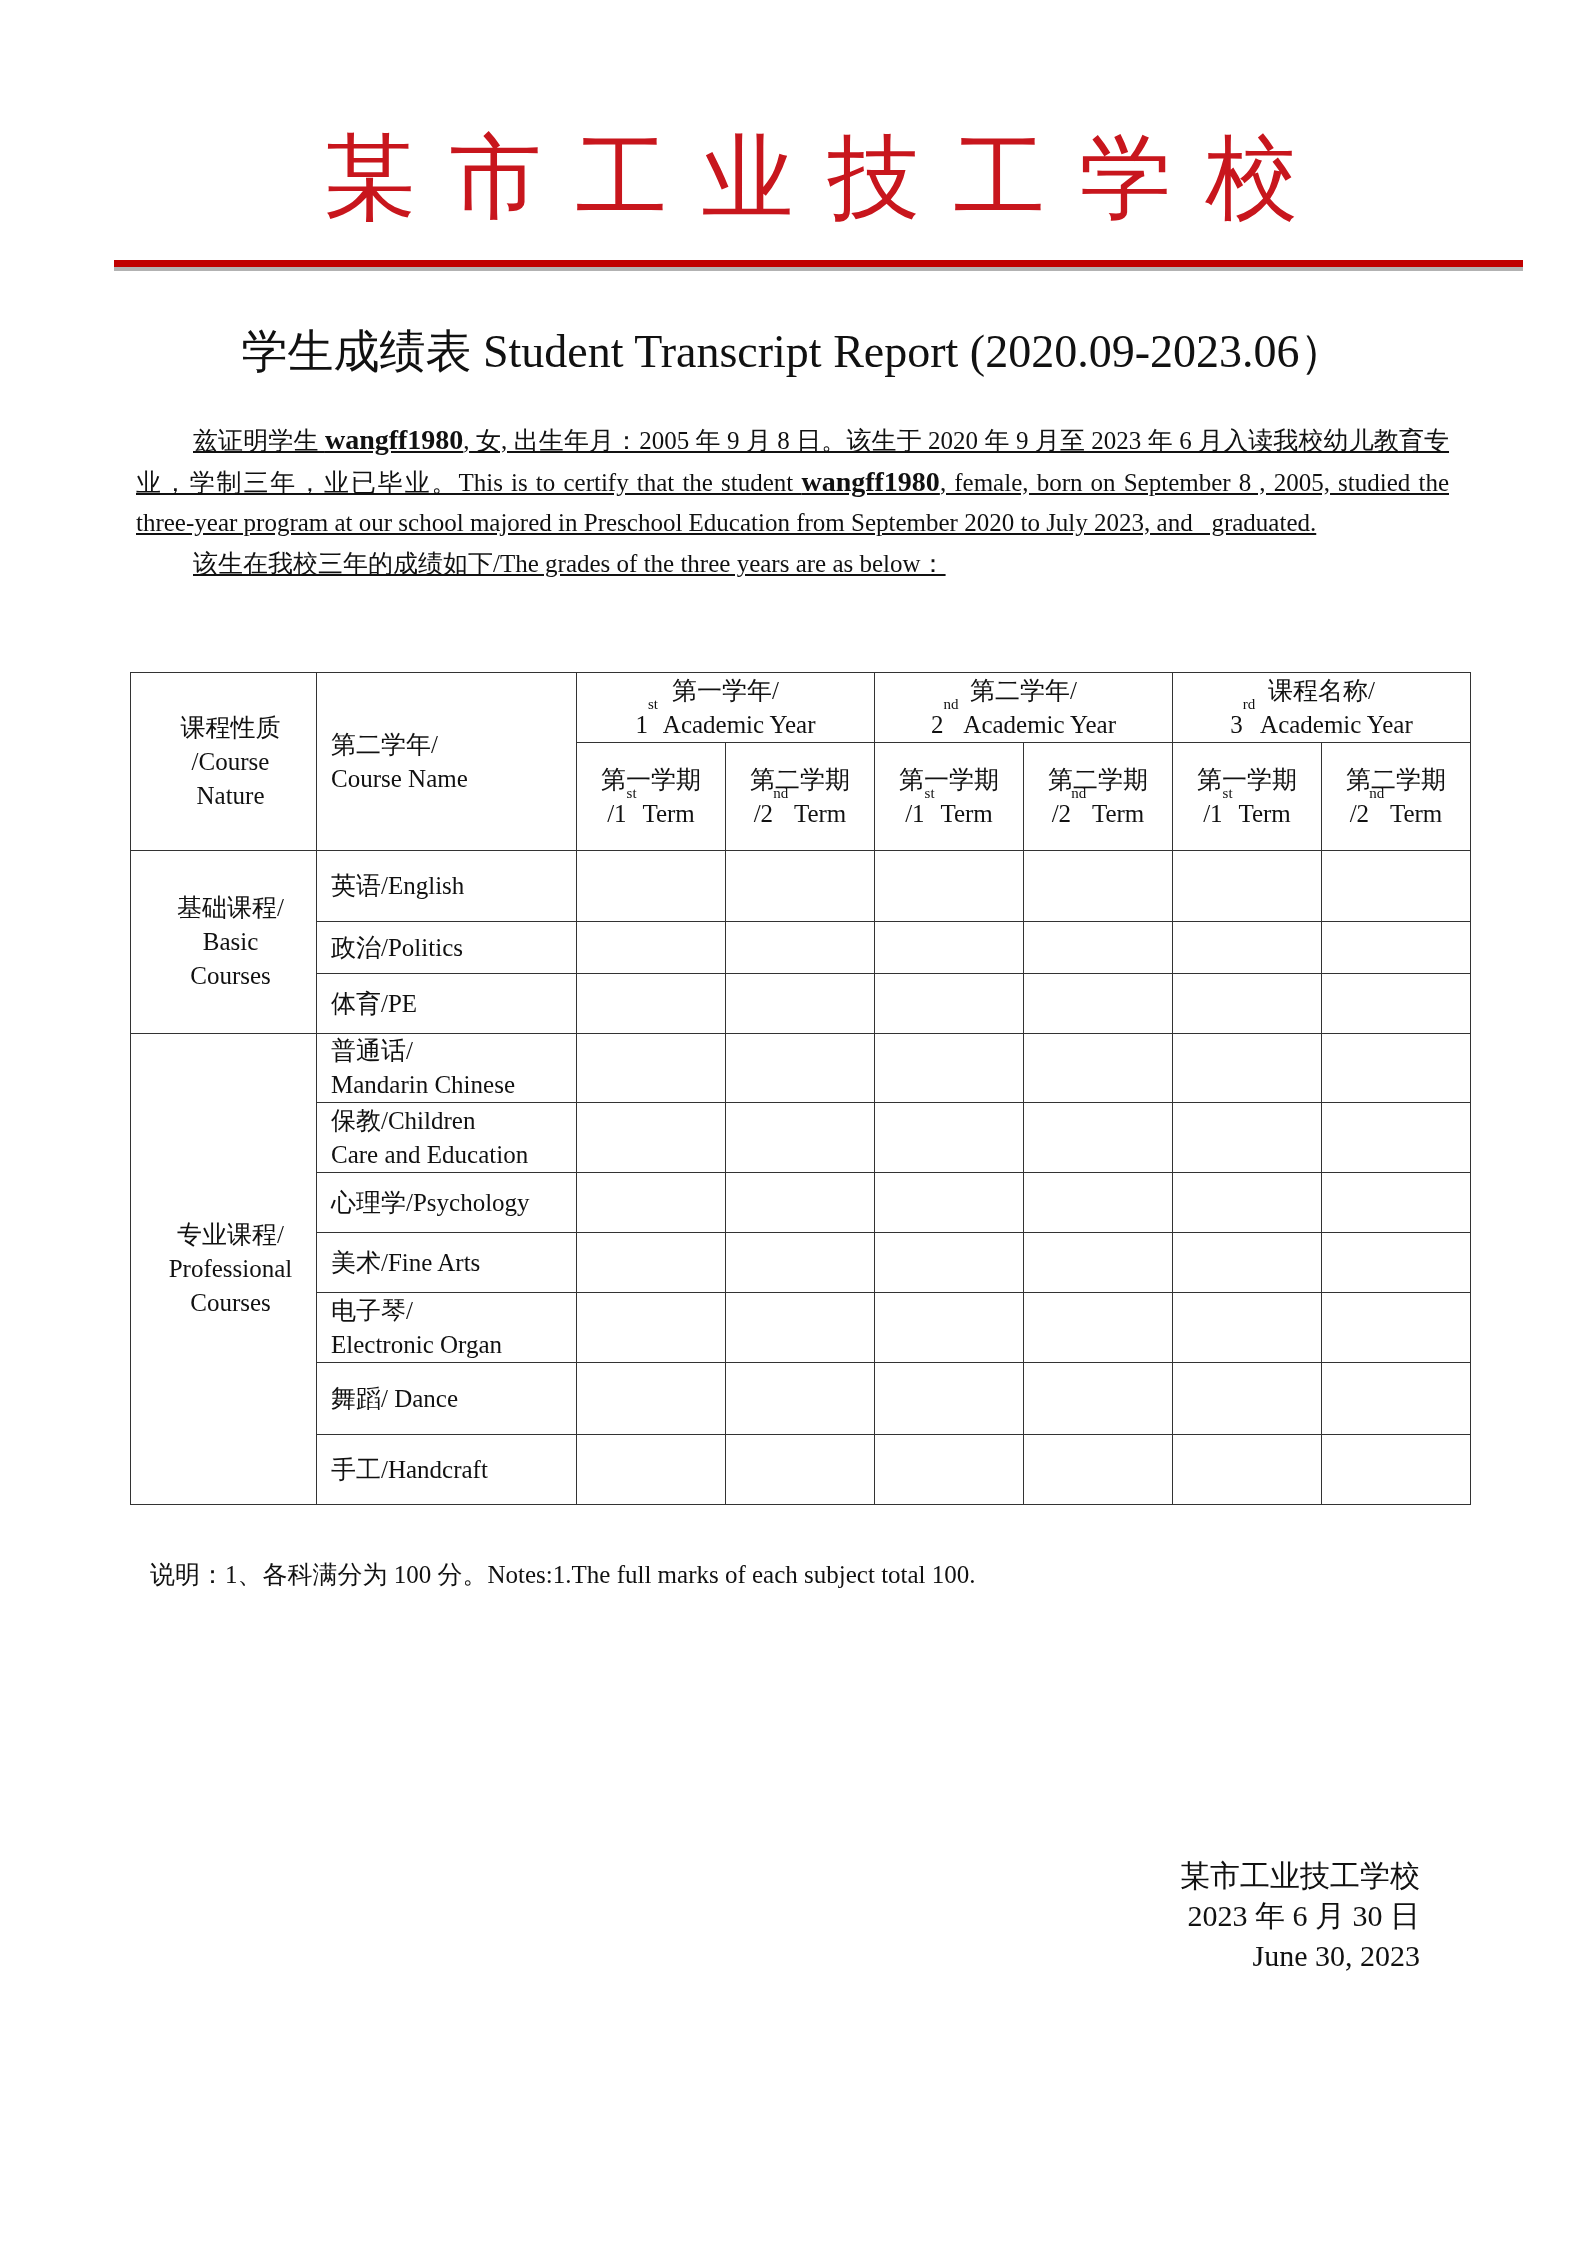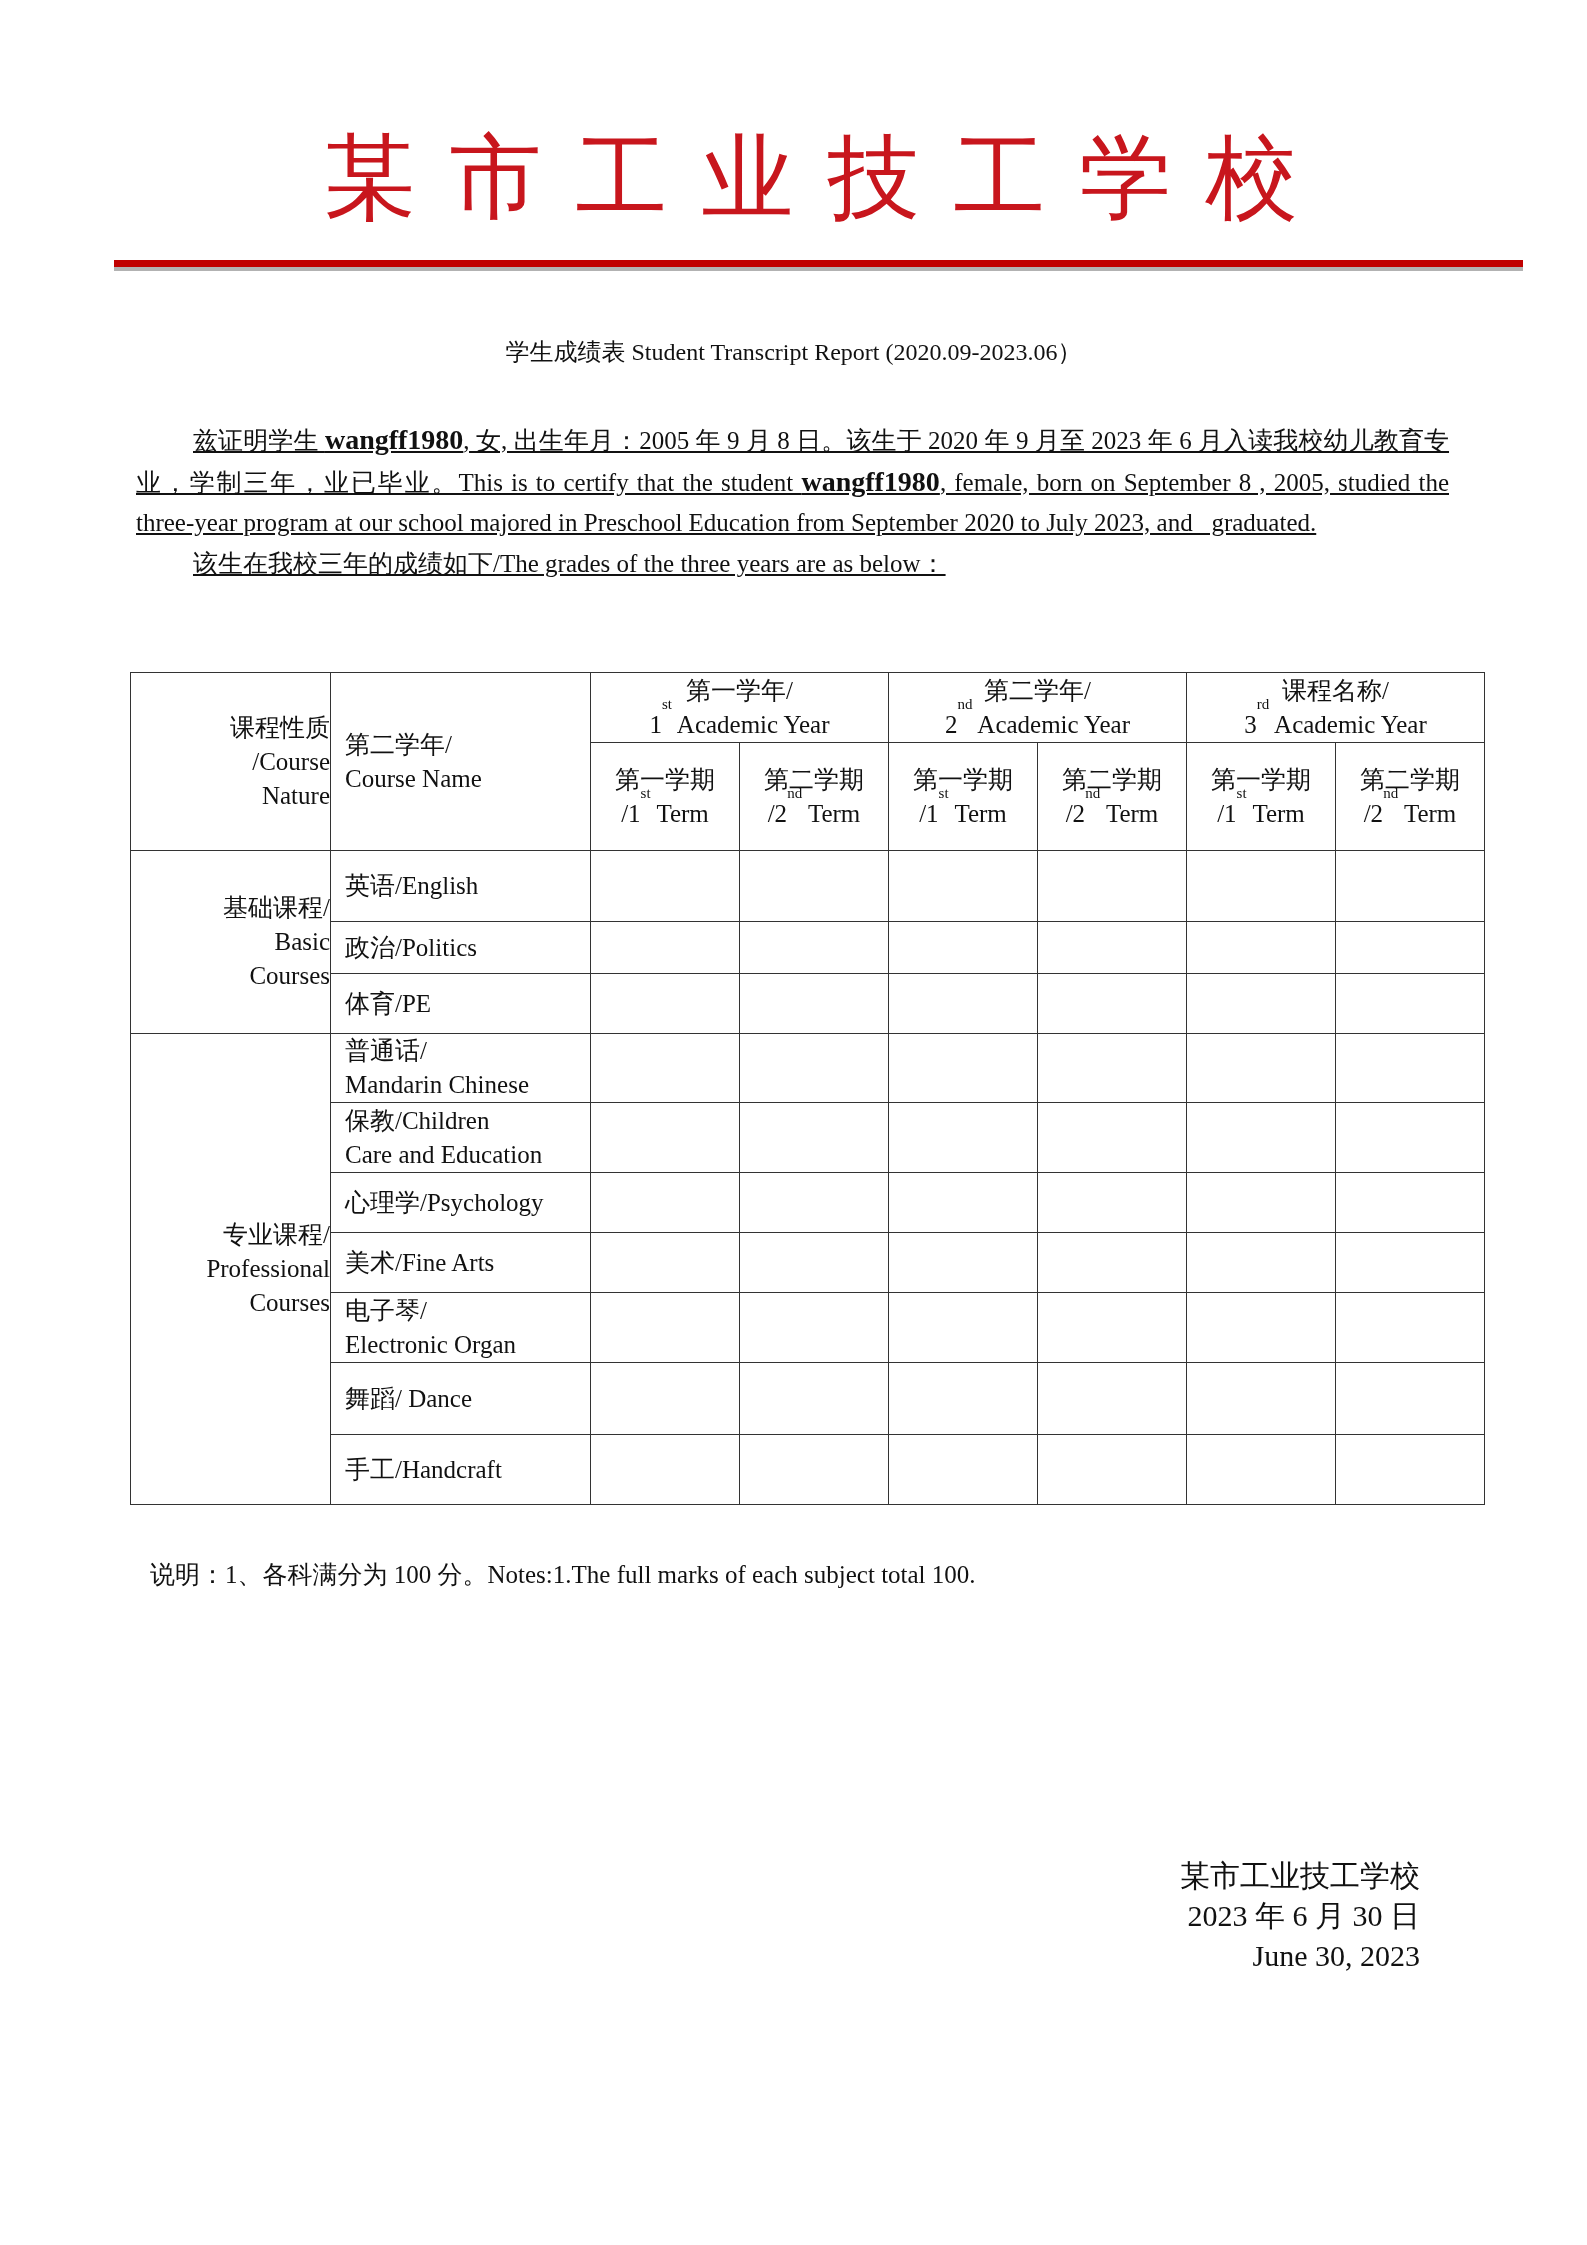--- a/index.html
+++ b/index.html
@@ -13,37 +13,37 @@
       text-align: center; font-size: 92px; letter-spacing: 34px;
       color: #c8161d; font-family: "DejaVu Serif", "Liberation Serif", serif;
       padding-left: 34px; line-height: 120px;
     }
     .red-rule {
       position: absolute; left: 114px; width: 1409px; top: 260px; height: 7px;
       background: #c00000; box-shadow: 0 4px 0 #b2b2b2;
     }
     .subtitle {
       position: absolute; left: 0; width: 1587px; top: 330px;
-      text-align: center; font-size: 24px; line-height: 44px;
+      text-align: center; font-size: 46px; line-height: 44px;
     }
     .para {
       position: absolute; left: 136px; width: 1313px; top: 420px;
       font-size: 25px; line-height: 40.5px; text-align: justify; text-decoration: underline;
     }
     .para p { margin: 0; text-indent: 57px; }
     .para b { font-size: 28px; }
     .transcript {
       position: absolute; left: 130px; top: 672px;
       border-collapse: collapse; font-size: 25px;
     }
     .transcript td {
       border: 1.5px solid #333333; padding: 0; vertical-align: middle;
       line-height: 34px;
     }
-    .transcript .c-nature { width: 171px; padding-left: 28px; text-align: right; }
+    .transcript .c-nature { width: 171px; padding-left: 14px; text-align: center; }
     .transcript .c-name { width: 245px; padding-left: 14px; text-align: left; }
     .transcript .c-year { text-align: center; }
     .transcript .c-term { width: 148px; text-align: center; }
     .transcript .c-score { width: 148px; }
     sup { font-size: 15px; vertical-align: top; position: relative; top: -4px; line-height: 0; }
     .notes {
       position: absolute; left: 150px; top: 1558px; font-size: 25px; line-height: 34px;
     }
     .signature {
       position: absolute; right: 167px; top: 1856px; text-align: right;

